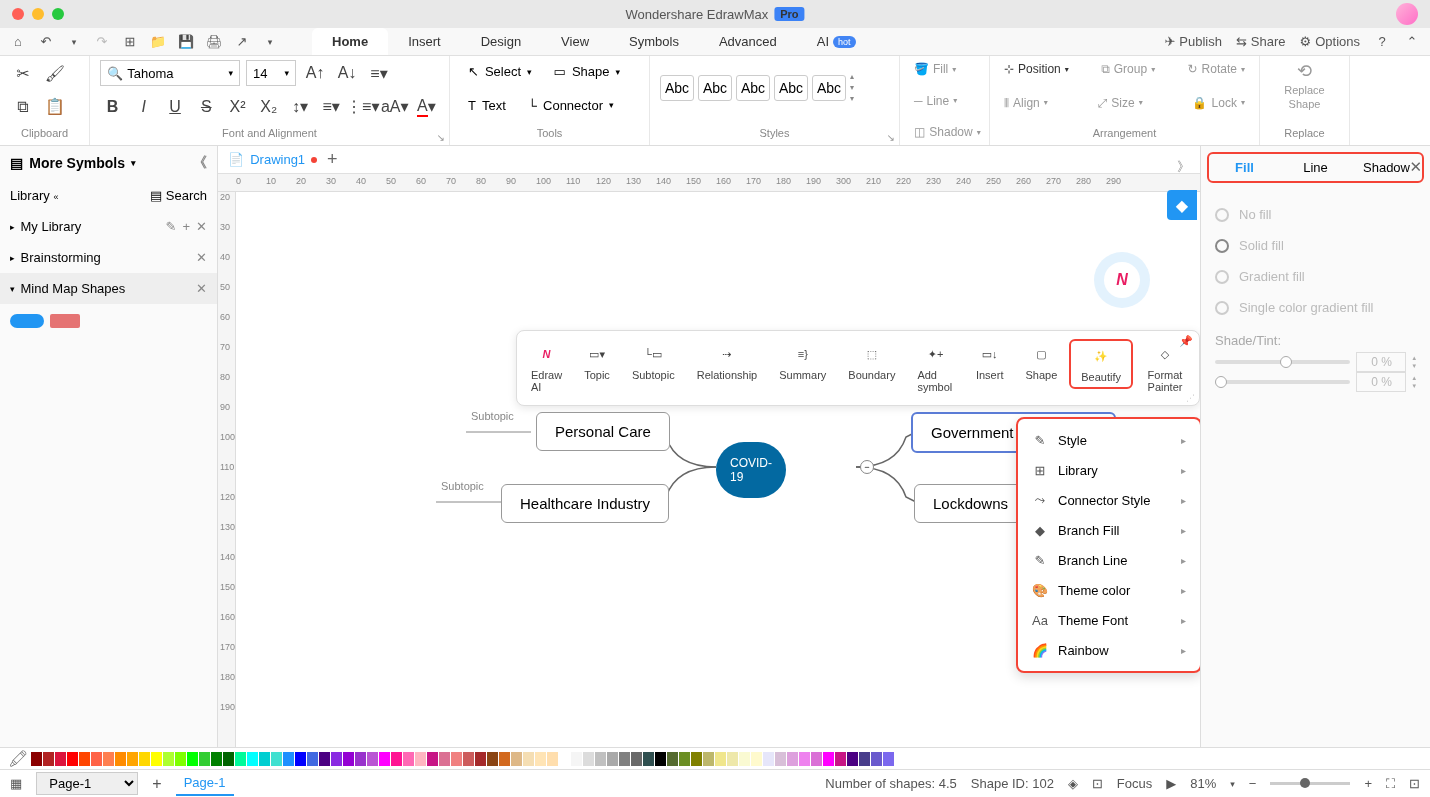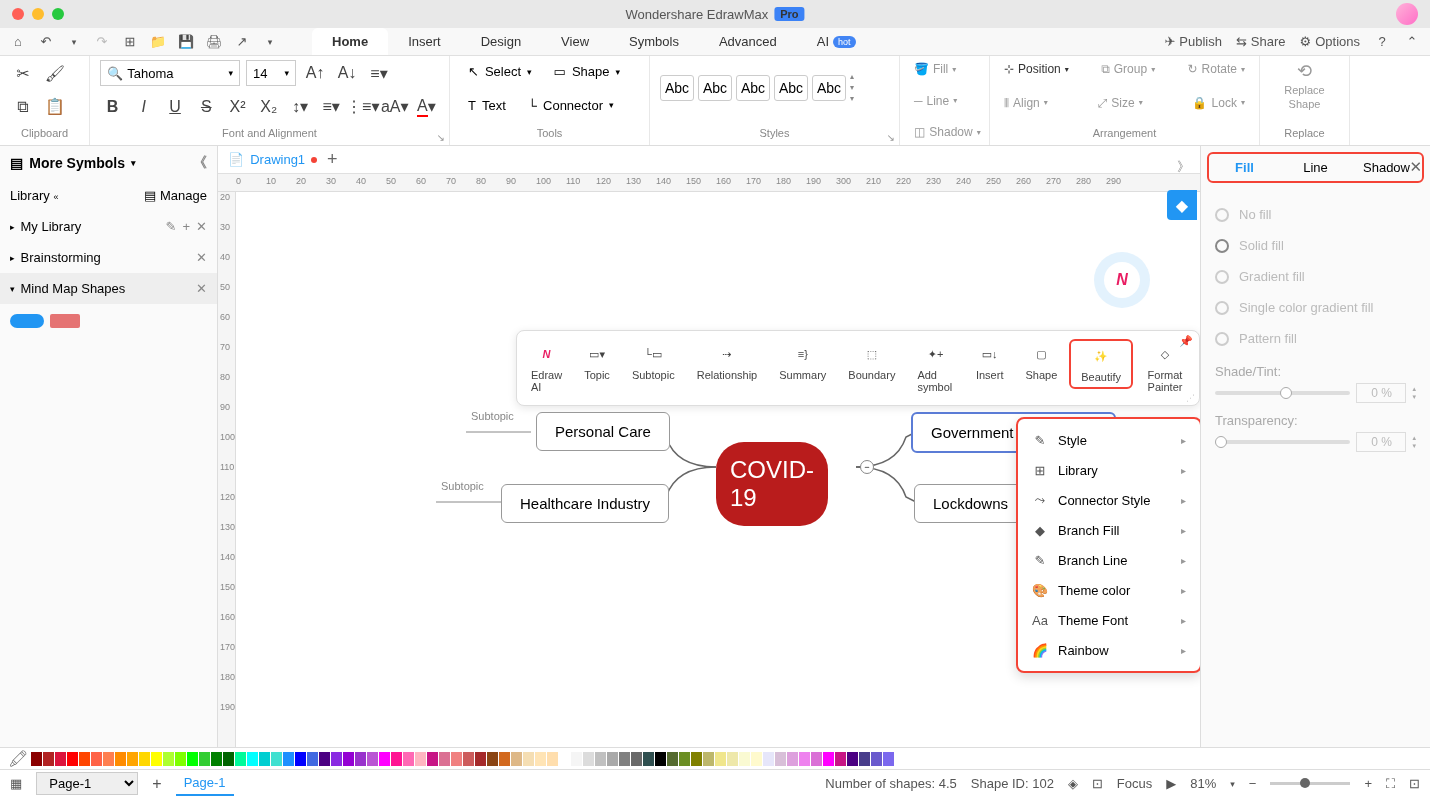--- a/index.html
+++ b/index.html
@@ -64,21 +64,21 @@
 .doc-tab { display: flex; align-items: center; gap: 6px; font-size: 13px; color: #2196f3; cursor: pointer; }
 .doc-dot { width: 6px; height: 6px; background: #f44336; border-radius: 50%; }
 .ruler-h { height: 18px; background: #f5f5f5; border-bottom: 1px solid #ddd; font-size: 9px; color: #888; position: relative; overflow: hidden; }
 .ruler-tick { position: absolute; top: 2px; }
 .ruler-v { width: 18px; background: #f5f5f5; border-right: 1px solid #ddd; position: absolute; left: 0; top: 46px; bottom: 0; font-size: 9px; color: #888; }
 .ruler-v-tick { position: absolute; left: 2px; }
 .canvas { position: absolute; left: 18px; top: 46px; right: 0; bottom: 0; background: #fff; }
 
 
 .mindmap { position: absolute; left: 100px; top: 220px; }
-.mm-center { position: absolute; left: 380px; top: 30px; background: #b91c1c; color: #fff; padding: 14px 14px; border-radius: 28px; font-size: 24px; font-weight: 500; }
+.mm-center { position: absolute; left: 380px; top: 30px; background: #0369a1; color: #fff; padding: 14px 14px; border-radius: 28px; font-size: 12px; font-weight: 500; }
 .mm-node { position: absolute; background: #fff; border: 1px solid #999; border-radius: 6px; padding: 10px 18px; font-size: 15px; white-space: nowrap; }
 .mm-node.selected { border: 2px solid #5b7cd6; }
 .mm-subtopic-label { position: absolute; font-size: 11px; color: #888; }
 .expand-handle { position: absolute; width: 14px; height: 14px; border: 1px solid #888; border-radius: 50%; background: #fff; font-size: 9px; text-align: center; line-height: 12px; }
 
 
 .floating-toolbar { position: absolute; left: 280px; top: 138px; background: #fff; border: 1px solid #ddd; border-radius: 8px; box-shadow: 0 2px 8px rgba(0,0,0,0.1); padding: 8px 4px; display: flex; gap: 2px; align-items: flex-start; }
 .ft-item { display: flex; flex-direction: column; align-items: center; gap: 4px; padding: 4px 10px; cursor: pointer; font-size: 11px; color: #444; }
 .ft-item.highlighted { border: 2px solid #f44336; border-radius: 6px; }
 .ft-icon { width: 22px; height: 22px; display: flex; align-items: center; justify-content: center; }
@@ -349,21 +349,21 @@
     <div class="sidebar-header">
       <span style="display:flex;align-items:center;gap:6px;">
           <span>▤</span>
           <span>More Symbols</span>
           <span style="font-size:9px;">▾</span>
         </span>
       <span style="color:#888;">《</span>
     </div>
     <div class="library-row">
       <span><span>Library</span> <span style="font-size:9px;">«</span></span>
-      <span>▤ <span>Manage</span></span>
+      <span>▤ <span>Search</span></span>
     </div>
     <div class="lib-item">
       <span class="lib-item-left">
           <span style="font-size:9px;">▸</span>
           <span>My Library</span>
         </span>
       <span class="lib-actions">
           <span>✎</span>
           <span>+</span>
           <span>✕</span>
@@ -621,37 +621,32 @@
           <span>Solid fill</span>
         </div>
       <div class="fill-opt">
           <span class="radio"></span>
           <span>Gradient fill</span>
         </div>
       <div class="fill-opt">
           <span class="radio"></span>
           <span>Single color gradient fill</span>
         </div>
-      <div class="fill-opt">
-          <span class="radio"></span>
-          <span>Pattern fill</span>
-        </div>
 
       <div class="rp-label">Shade/Tint:</div>
       <div class="rp-row">
         <div class="slider">
             <div class="slider-thumb" style="left:48%;"></div>
           </div>
         <div class="pct-box">0 %</div>
         <div style="display:flex;flex-direction:column;font-size:7px;color:#aaa;">
             <span>▴</span>
             <span>▾</span>
           </div>
       </div>
-      <div class="rp-label">Transparency:</div>
       <div class="rp-row">
         <div class="slider">
             <div class="slider-thumb" style="left:0;"></div>
           </div>
         <div class="pct-box">0 %</div>
         <div style="display:flex;flex-direction:column;font-size:7px;color:#aaa;">
             <span>▴</span>
             <span>▾</span>
           </div>
       </div>

